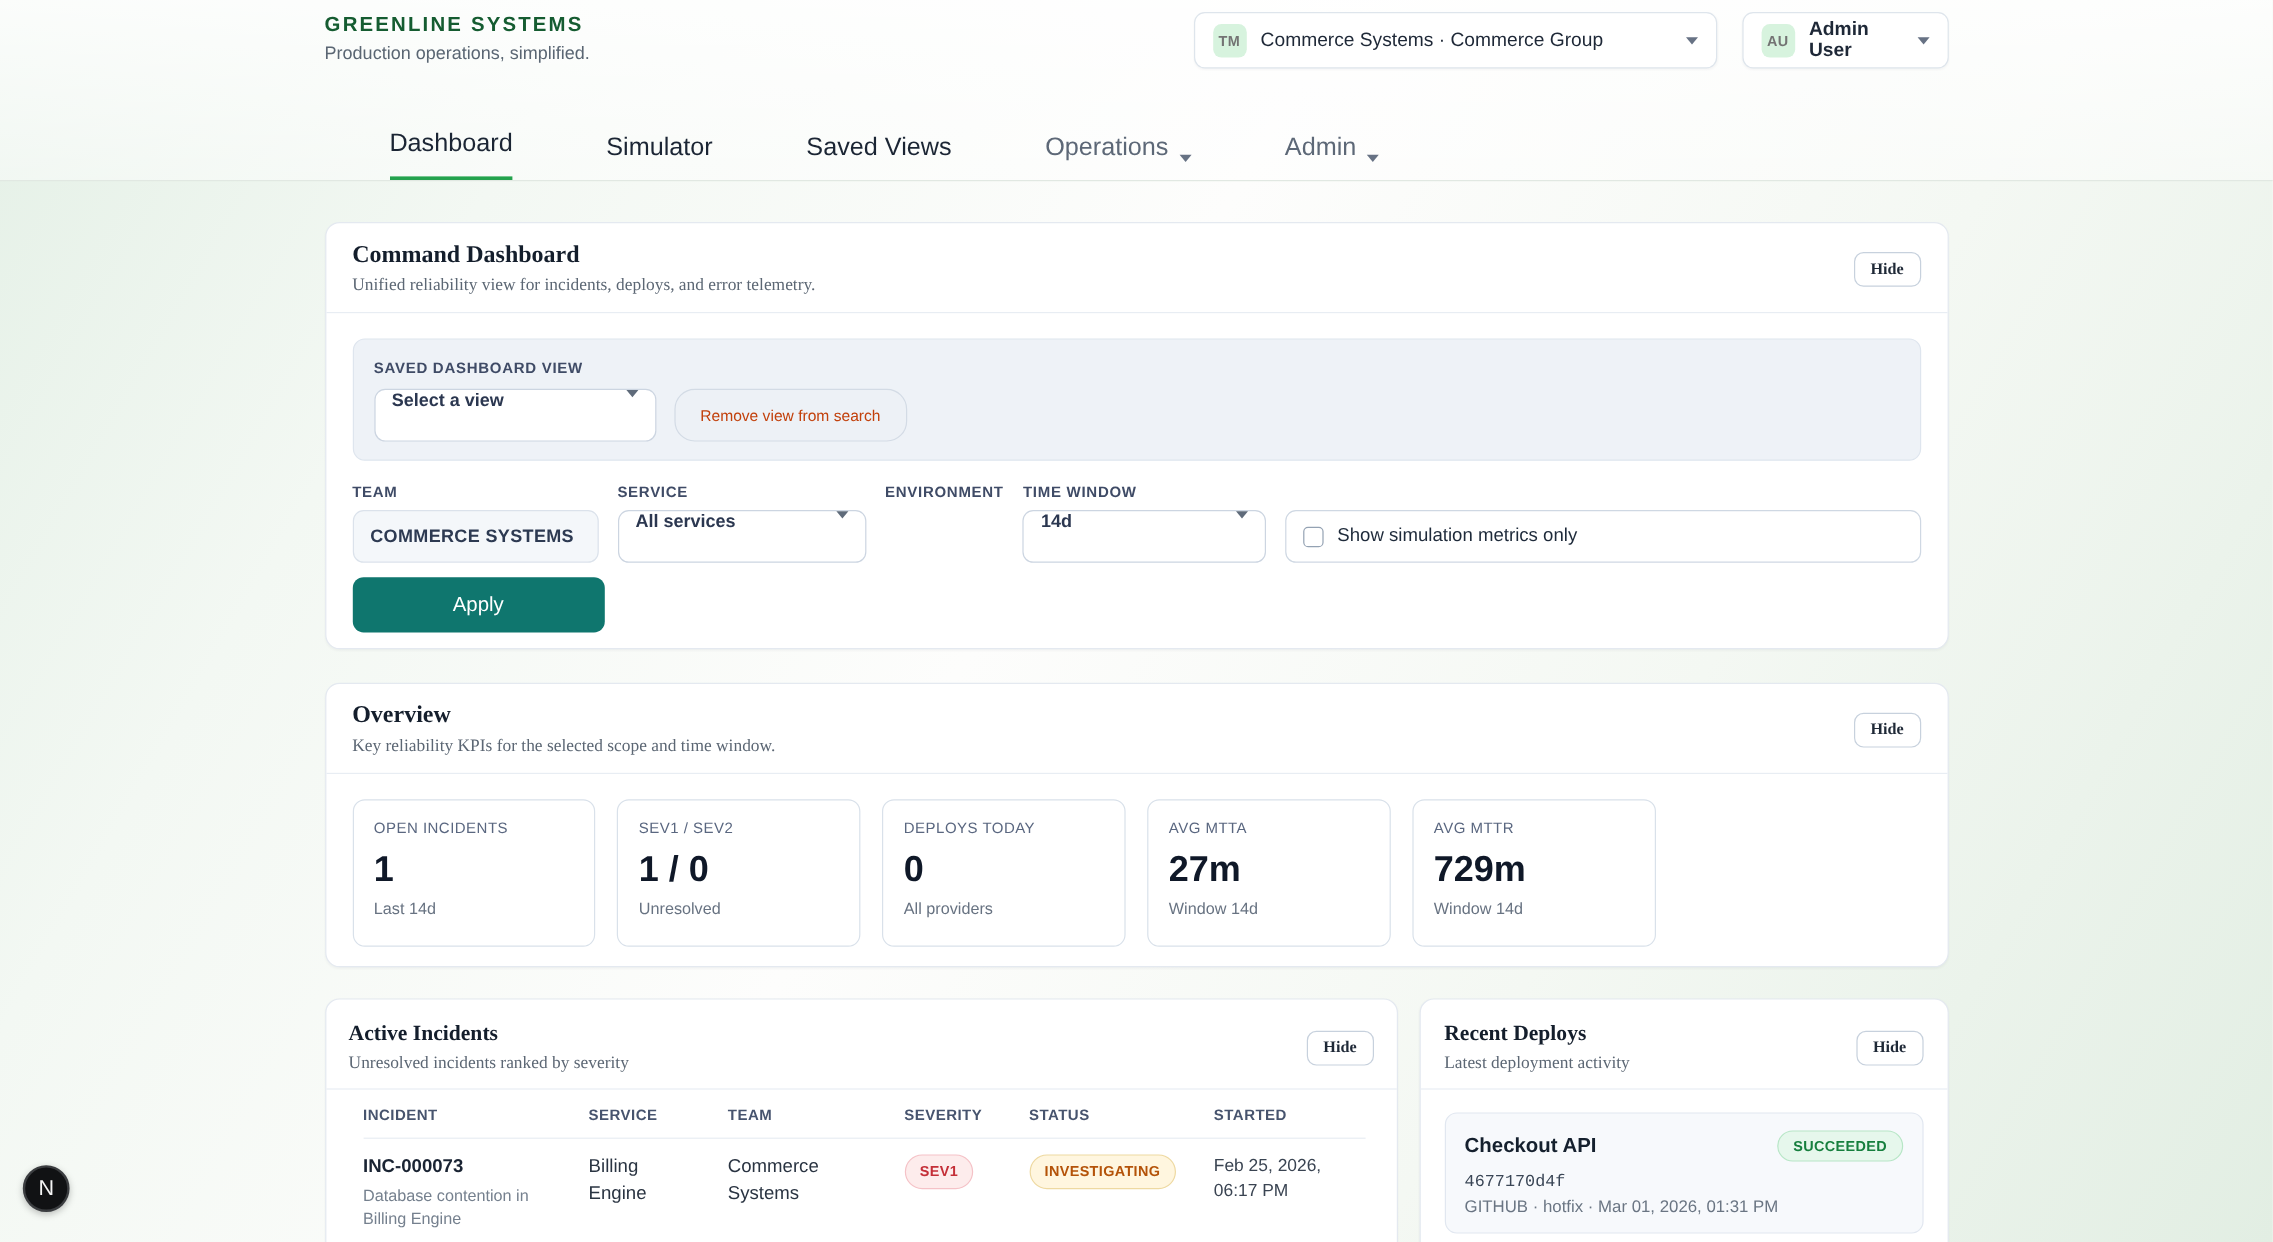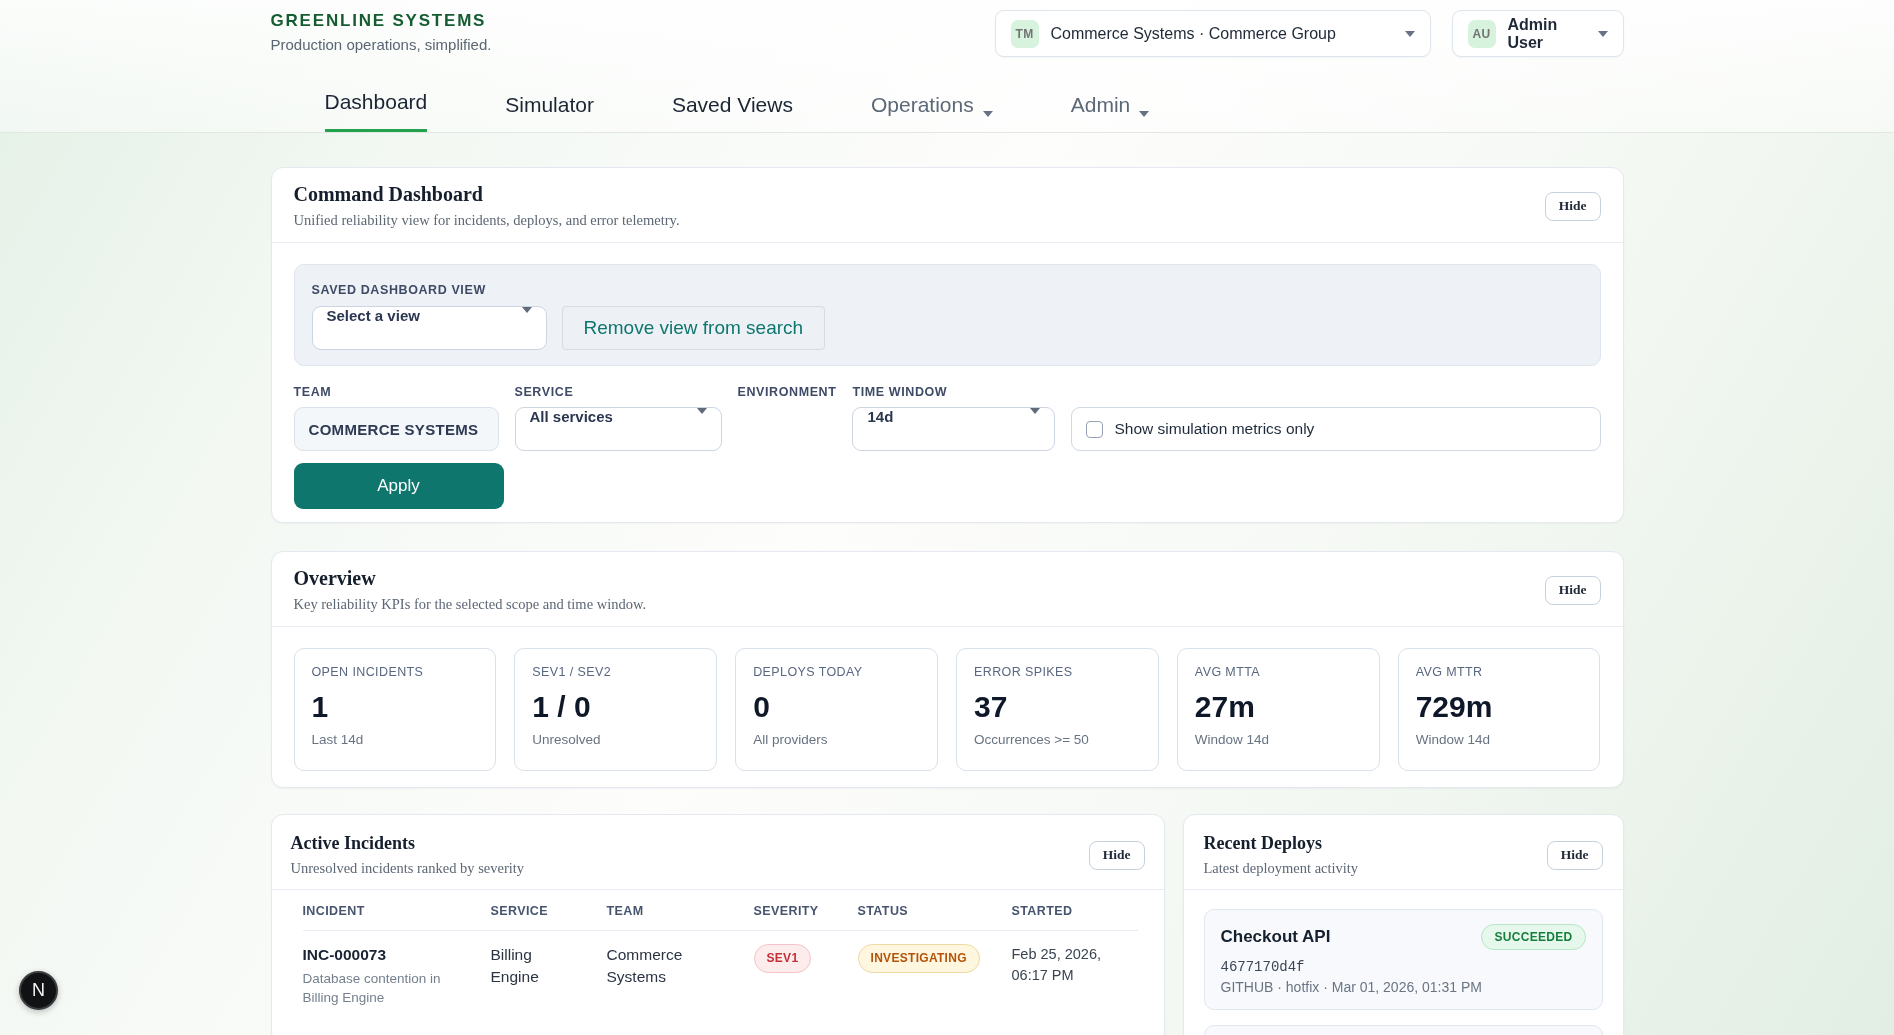--- a/index.html
+++ b/index.html
@@ -6,21 +6,21 @@
   html, body { width: 1894px; height: 1035px; overflow: hidden; }
   body {
     font-family: "Liberation Sans", "DejaVu Sans", sans-serif;
     background: linear-gradient(120deg, #e4f0e6 0%, #f3f8f3 20%, #fdfdfc 45%, #f4f8f3 70%, #e2eee3 100%);
     color: #16202e;
   }
   .container { width: 1353px; margin: 0 auto; }
 
   
   .header {
-    height: 133px;
+    height: 151px;
     background: linear-gradient(180deg, rgba(255,255,255,0.85), rgba(255,255,255,0.45));
     border-bottom: 1px solid #e1e8e2;
   }
   .header-inner { width: 1353px; margin: 0 auto; height: 100%; position: relative; }
   .brand { position: absolute; top: 11px; left: 0; }
   .brand-name { font-size: 17px; font-weight: bold; letter-spacing: 1.8px; color: #155c31; }
   .brand-tagline { font-size: 15px; color: #5a6673; margin-top: 5px; }
   .nav { position: absolute; bottom: 0; left: 10px; display: flex; gap: 34px; }
   .nav-tab { font-size: 21px; color: #1b2534; padding-bottom: 15px; cursor: pointer; display: flex; align-items: flex-end; gap: 9px; margin-left: 44px; }
   .nav-tab.active { border-bottom: 3px solid #23a24d; font-weight: 500; }
@@ -67,22 +67,22 @@
   .panel-label, .f-label { font-size: 12.5px; font-weight: bold; color: #3f4b66; letter-spacing: 0.6px; }
   .panel-controls { margin-top: 8px; display: flex; gap: 15px; }
   .select {
     height: 44px; background: #ffffff; border: 1px solid #ccd5e1; border-radius: 9px;
     display: flex; align-items: flex-start; justify-content: space-between; padding: 0 14px;
     font-size: 15px; font-weight: 600; color: #2b3750; cursor: pointer;
   }
   .select .caret { border-top-color: #5f6b7a; }
   .view-select { width: 235px; }
   .remove-view-btn {
-    height: 44px; padding: 0 21px; background: #edf1f6; border: 1px solid #d3dbe5; border-radius: 4px;
-    font-family: inherit; font-size: 19px; color: #0f766e; cursor: pointer;
+    height: 44px; padding: 0 21px; background: #edf1f6; border: 1px solid #d3dbe5; border-radius: 17px;
+    font-family: inherit; font-size: 13px; color: #c2410c; cursor: pointer;
   }
   .filters { margin-top: 19px; display: flex; gap: 16px; }
   .f-label { display: block; margin-bottom: 8px; }
   .team-box {
     width: 205px; height: 44px; background: #f4f7fa; border: 1px solid #dbe2eb; border-radius: 9px;
     display: flex; align-items: center; padding: 0 14px; font-size: 15px; font-weight: 600;
     color: #2d3a52; letter-spacing: 0.3px;
   }
   .f-service .select { width: 207px; }
   .f-environment .select { width: 207px; }
@@ -274,25 +274,20 @@
         <div class="kpi-label">SEV1 / SEV2</div>
         <div class="kpi-value">1 / 0</div>
         <div class="kpi-sub">Unresolved</div>
       </div>
       <div class="kpi">
         <div class="kpi-label">DEPLOYS TODAY</div>
         <div class="kpi-value">0</div>
         <div class="kpi-sub">All providers</div>
       </div>
       <div class="kpi">
-        <div class="kpi-label">ERROR SPIKES</div>
-        <div class="kpi-value">37</div>
-        <div class="kpi-sub">Occurrences &gt;= 50</div>
-      </div>
-      <div class="kpi">
         <div class="kpi-label">AVG MTTA</div>
         <div class="kpi-value">27m</div>
         <div class="kpi-sub">Window 14d</div>
       </div>
       <div class="kpi">
         <div class="kpi-label">AVG MTTR</div>
         <div class="kpi-value">729m</div>
         <div class="kpi-sub">Window 14d</div>
       </div>
     </div>

